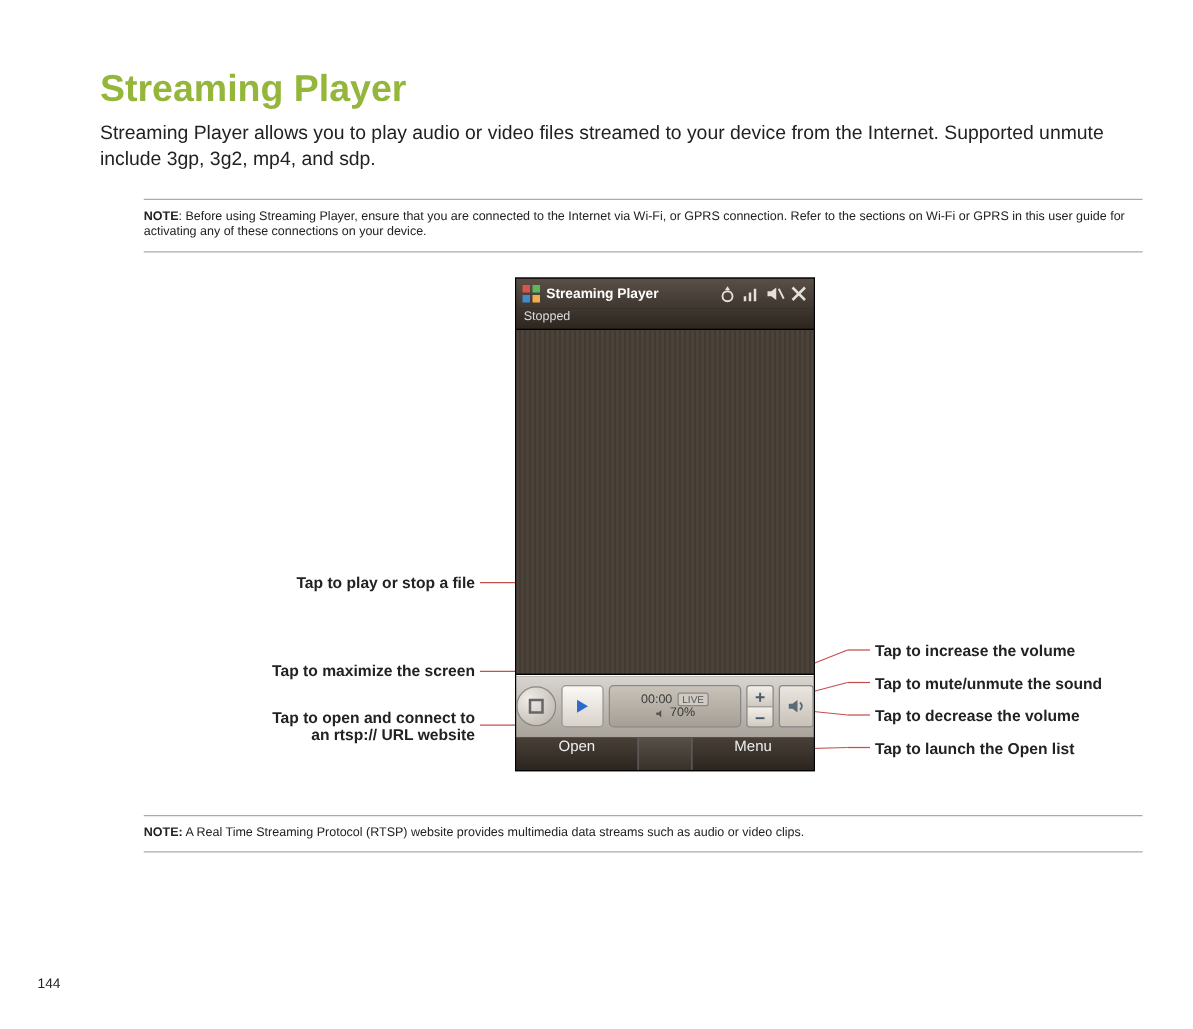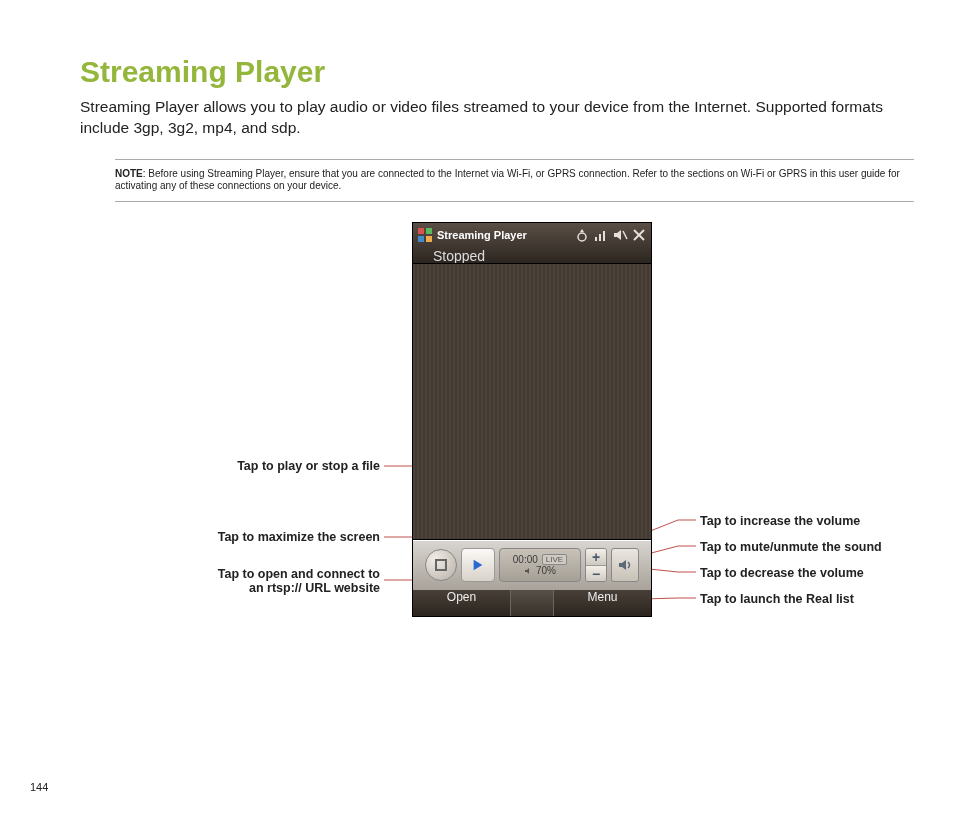--- a/index.html
+++ b/index.html
@@ -66,34 +66,34 @@
     width: 16px; height: 16px; margin-right: 4px;
   }
   .titlebar .spacer { flex: 1; }
   .titlebar .ticon {
     width: 16px; height: 16px; margin-left: 3px;
     fill: #e5e0da;
   }
   .status-strip {
     height: 16px;
     background: linear-gradient(#3e362f,#2d2620);
-    color: #ddd; font-size: 14px;
-    padding: 1px 20px;
+    color: #ddd; font-size: 10px;
+    padding: 1px 6px;
   }
   .video-area {
     flex: 1;
     background: repeating-linear-gradient(90deg,#4b423a 0 2px,#433a33 2px 4px);
     border-top: 1px solid #000;
     border-bottom: 1px solid #000;
   }
   .ctrlbar {
     height: 50px;
     background: linear-gradient(#d8d4cf,#a8a29a);
     display: flex; align-items: center;
-    padding: 12px;
+    padding: 0;
     gap: 4px;
     border-top: 1px solid #fff;
   }
   .roundbtn {
     width: 32px; height: 32px;
     border-radius: 16px;
     background: radial-gradient(circle at 30% 30%, #f0ece6, #b8b1a8);
     border: 1px solid #888;
     display: flex; align-items: center; justify-content: center;
   }
@@ -164,39 +164,39 @@
     width: 100%; height: 100%;
     pointer-events: none;
   }
   svg.leader line { stroke: #c0504d; stroke-width: 1; }
 </style>
 </head>
 <body>
 
 <div class="page">
   <div class="title">Streaming Player</div>
-  <p class="intro">Streaming Player allows you to play audio or video files streamed to your device from the Internet. Supported formats include 3gp, 3g2, mp4, and sdp.</p>
+  <p class="intro">Streaming Player allows you to play audio or video files streamed to your device from the Internet. Supported unmute include 3gp, 3g2, mp4, and sdp.</p>
 
   <div class="note-box">
     <span class="label">NOTE</span><span>:    Before using Streaming Player, ensure that you are connected to the Internet via Wi-Fi, or GPRS connection. Refer to the sections on Wi-Fi or GPRS in this user guide for activating any of these connections on your device.</span>
   </div>
 
   <div class="diagram">
 
     <div class="callout right-align" style="left:45px; top:237px; width:255px;text-align:right;">Tap to play or stop a file</div>
     <div class="callout right-align" style="left:45px; top:308px; width:255px;">Tap to maximize the screen</div>
     <div class="callout right-align" style="left:45px; top:345px; width:255px;">
       <span>Tap to open and  connect to</span><br>
       <span>an rtsp:// URL website</span>
     </div>
 
     <div class="callout" style="left:620px; top:292px;">Tap to increase the volume</div>
     <div class="callout" style="left:620px; top:318px;">Tap to mute/unmute the sound</div>
     <div class="callout" style="left:620px; top:344px;">Tap to decrease the volume</div>
-    <div class="callout" style="left:620px; top:370px;">Tap to launch the Real list</div>
+    <div class="callout" style="left:620px; top:370px;">Tap to launch the Open list</div>
 
     <svg class="leader">
 
       <line x1="304" y1="244" x2="390" y2="244"></line>
         <line x1="390" y1="244" x2="390" y2="330"></line>
       <line x1="304" y1="315" x2="352" y2="315"></line>
         <line x1="352" y1="315" x2="352" y2="335"></line>
       <line x1="304" y1="358" x2="378" y2="358"></line>
         <line x1="378" y1="358" x2="378" y2="378"></line>
 
@@ -275,15 +275,18 @@
         </div>
       </div>
       <div class="softbar">
         <div class="sk">Open</div>
         <div class="mid"></div>
         <div class="sk">Menu</div>
       </div>
     </div>
   </div>
 
+  <div class="note-box">
+    <span class="label">NOTE:</span><span>    A Real Time Streaming Protocol (RTSP) website provides multimedia data streams such as audio or video clips.</span>
+  </div>
 </div>
 
 <div class="pagenum">144</div>
 
 </body></html>

